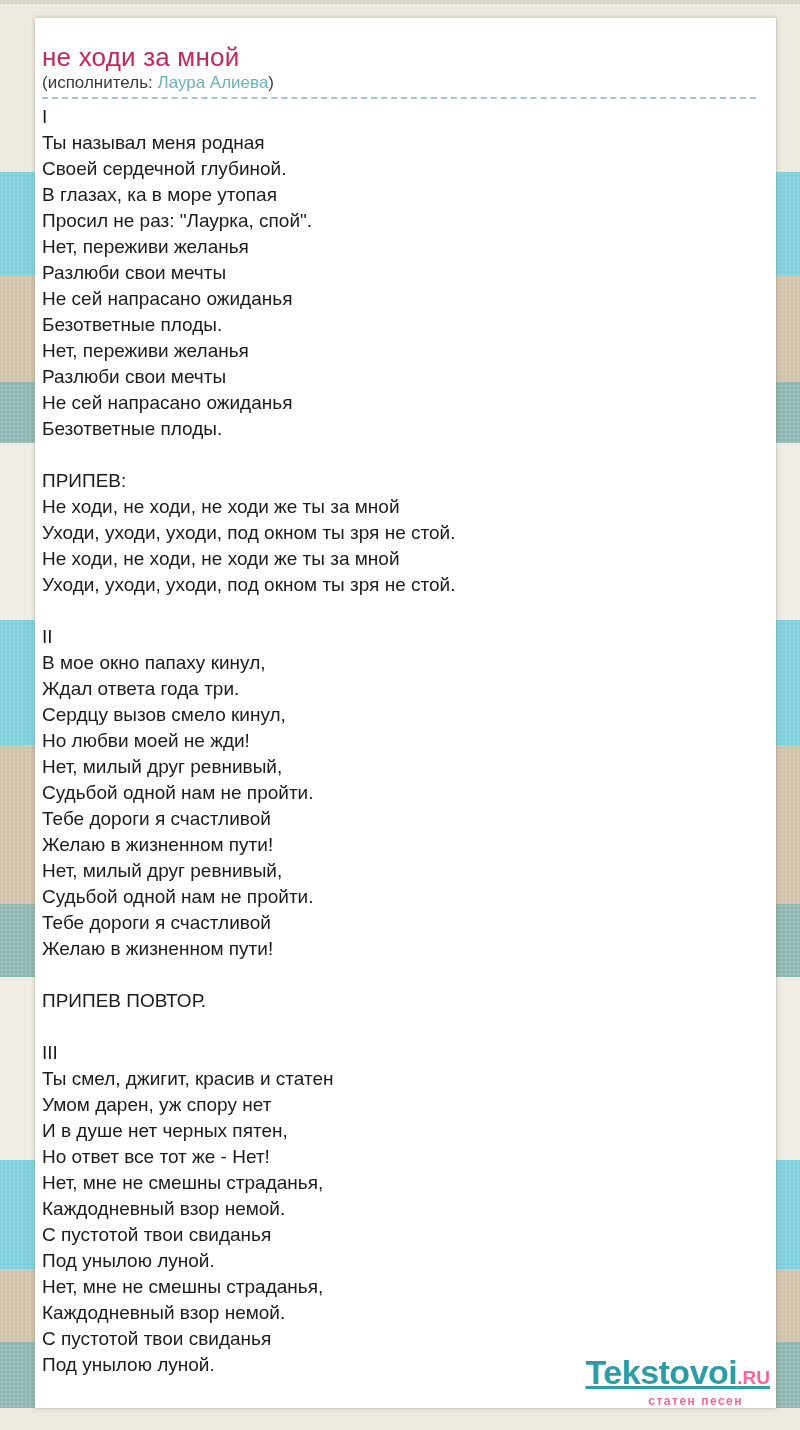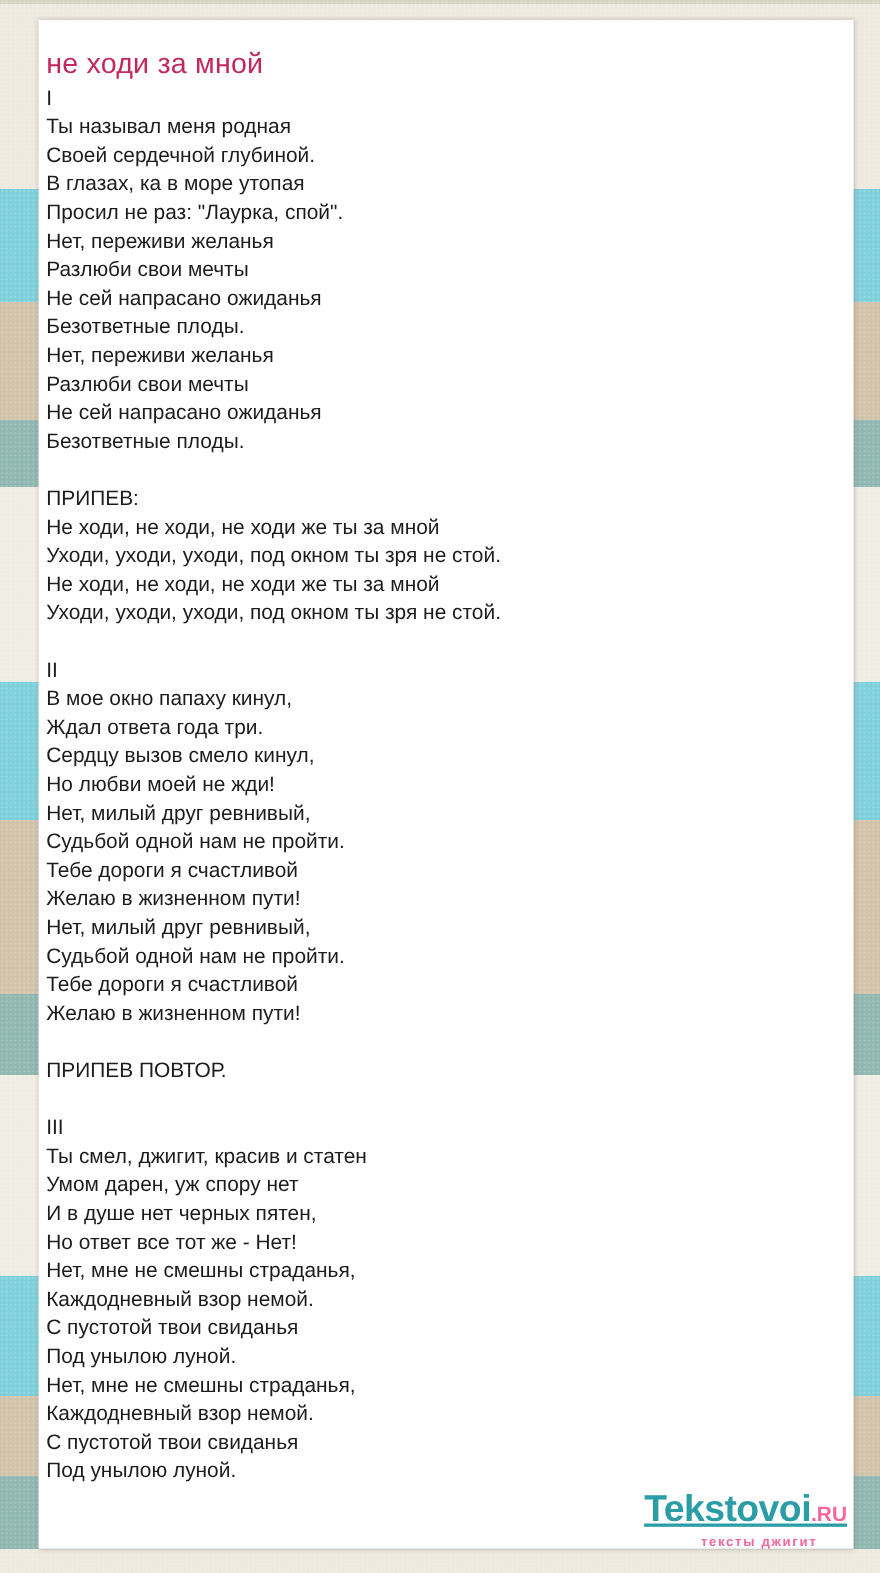--- a/index.html
+++ b/index.html
@@ -110,20 +110,21 @@
   }
 </style>
 </head>
 <body>
 
 <div class="bg-stripes"></div>
 
 <div class="card">
   <h1 class="page-title">не ходи за мной</h1>
 
+  <div class="artist-line"><span>(исполнитель: </span><a class="artist-link">Лаура Алиева</a><span>)</span></div>
 
   <div class="lyrics">I
 Ты называл меня родная
 Своей сердечной глубиной.
 В глазах, ка в море утопая
 Просил не раз: "Лаурка, спой".
 Нет, переживи желанья
 Разлюби свои мечты
 Не сей напрасано ожиданья
 Безответные плоды.
@@ -163,15 +164,15 @@
 Каждодневный взор немой.
 С пустотой твои свиданья
 Под унылою луной.
 Нет, мне не смешны страданья,
 Каждодневный взор немой.
 С пустотой твои свиданья
 Под унылою луной.</div>
 
   <div class="site-logo">
     <div class="logo-main"><span>Tekstovoi</span><span class="logo-tld">.RU</span></div>
-    <div class="logo-sub">тексты джигит</div>
+    <div class="logo-sub">статен песен</div>
   </div>
 </div>
 
 </body></html>

